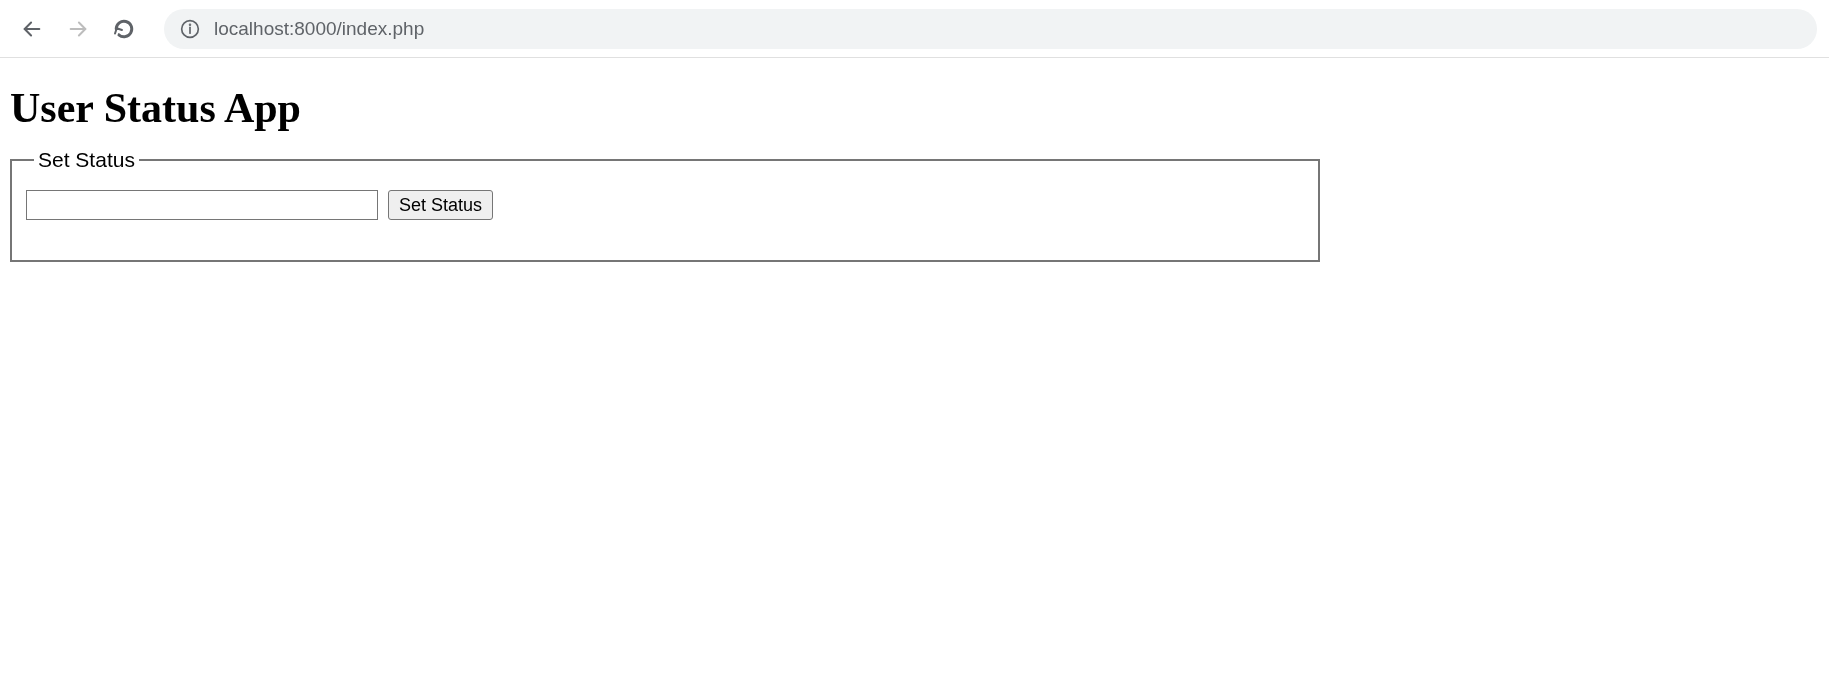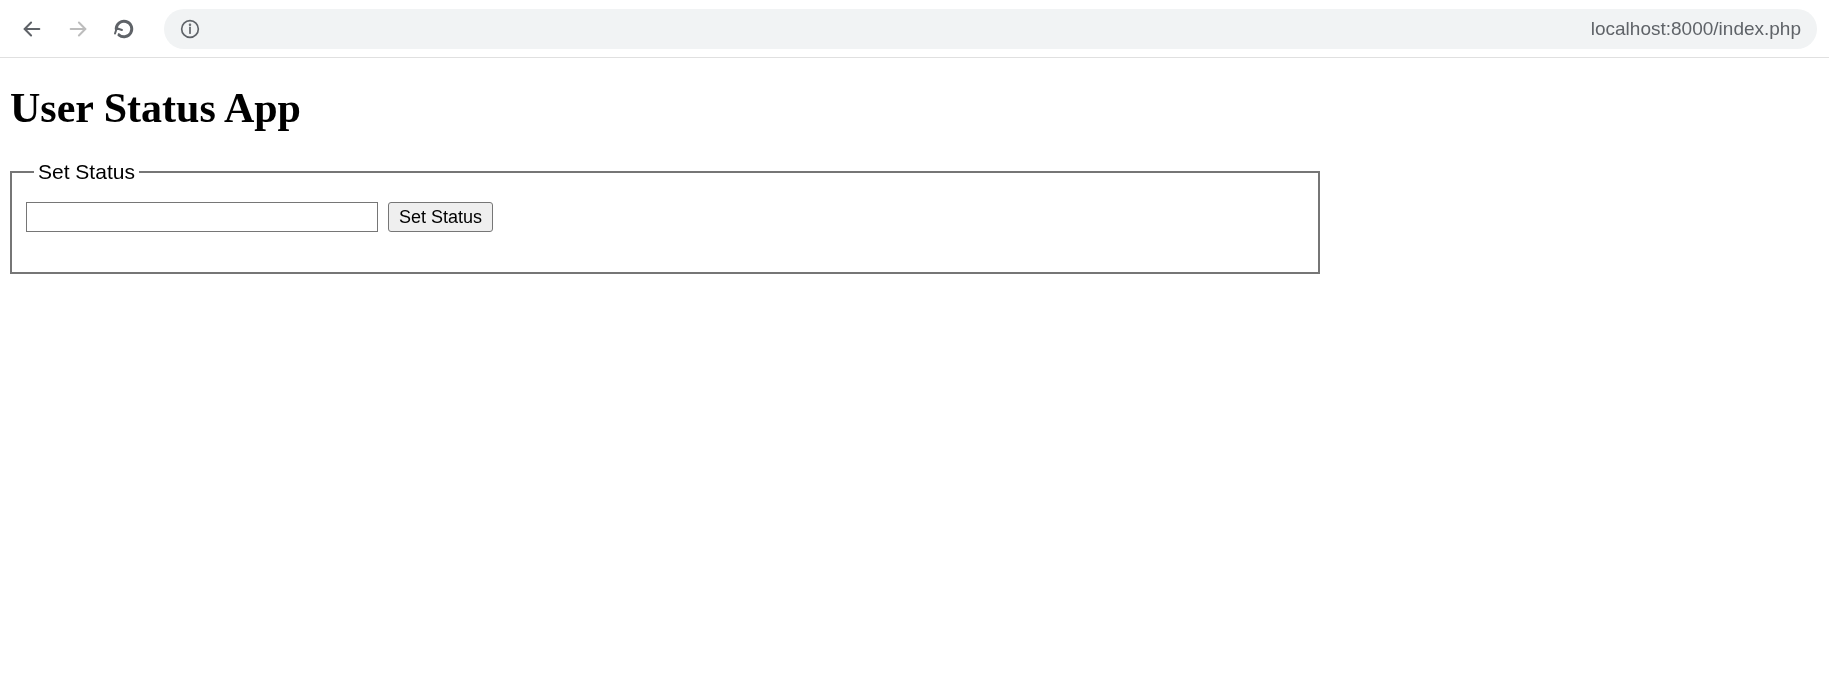--- a/index.html
+++ b/index.html
@@ -45,22 +45,21 @@
     }
     .address-bar {
       flex: 1;
       height: 40px;
       background: #f1f3f4;
       border-radius: 20px;
       display: flex;
       align-items: center;
       padding: 0 16px;
       margin-left: 14px;
-      gap: 22px;
-      justify-content: space-between;
+      gap: 14px;
     }
     .info-icon {
       width: 20px;
       height: 20px;
       color: #5f6368;
       flex-shrink: 0;
     }
     .url-text {
       font-size: 19px;
       color: #202124;
@@ -74,21 +73,21 @@
     }
     
     .page-content {
       padding: 20px 10px;
     }
     .page-title {
       font-family: 'Times New Roman', Times, serif;
       font-size: 42px;
       font-weight: bold;
       color: #000;
-      margin-bottom: 28px;
+      margin-bottom: 16px;
       margin-top: 6px;
     }
     .status-fieldset {
       border: 2px solid #767676;
       padding: 18px 20px 40px 14px;
       width: 1310px;
     }
     .status-legend {
       font-family: Arial, sans-serif;
       font-size: 21px;

